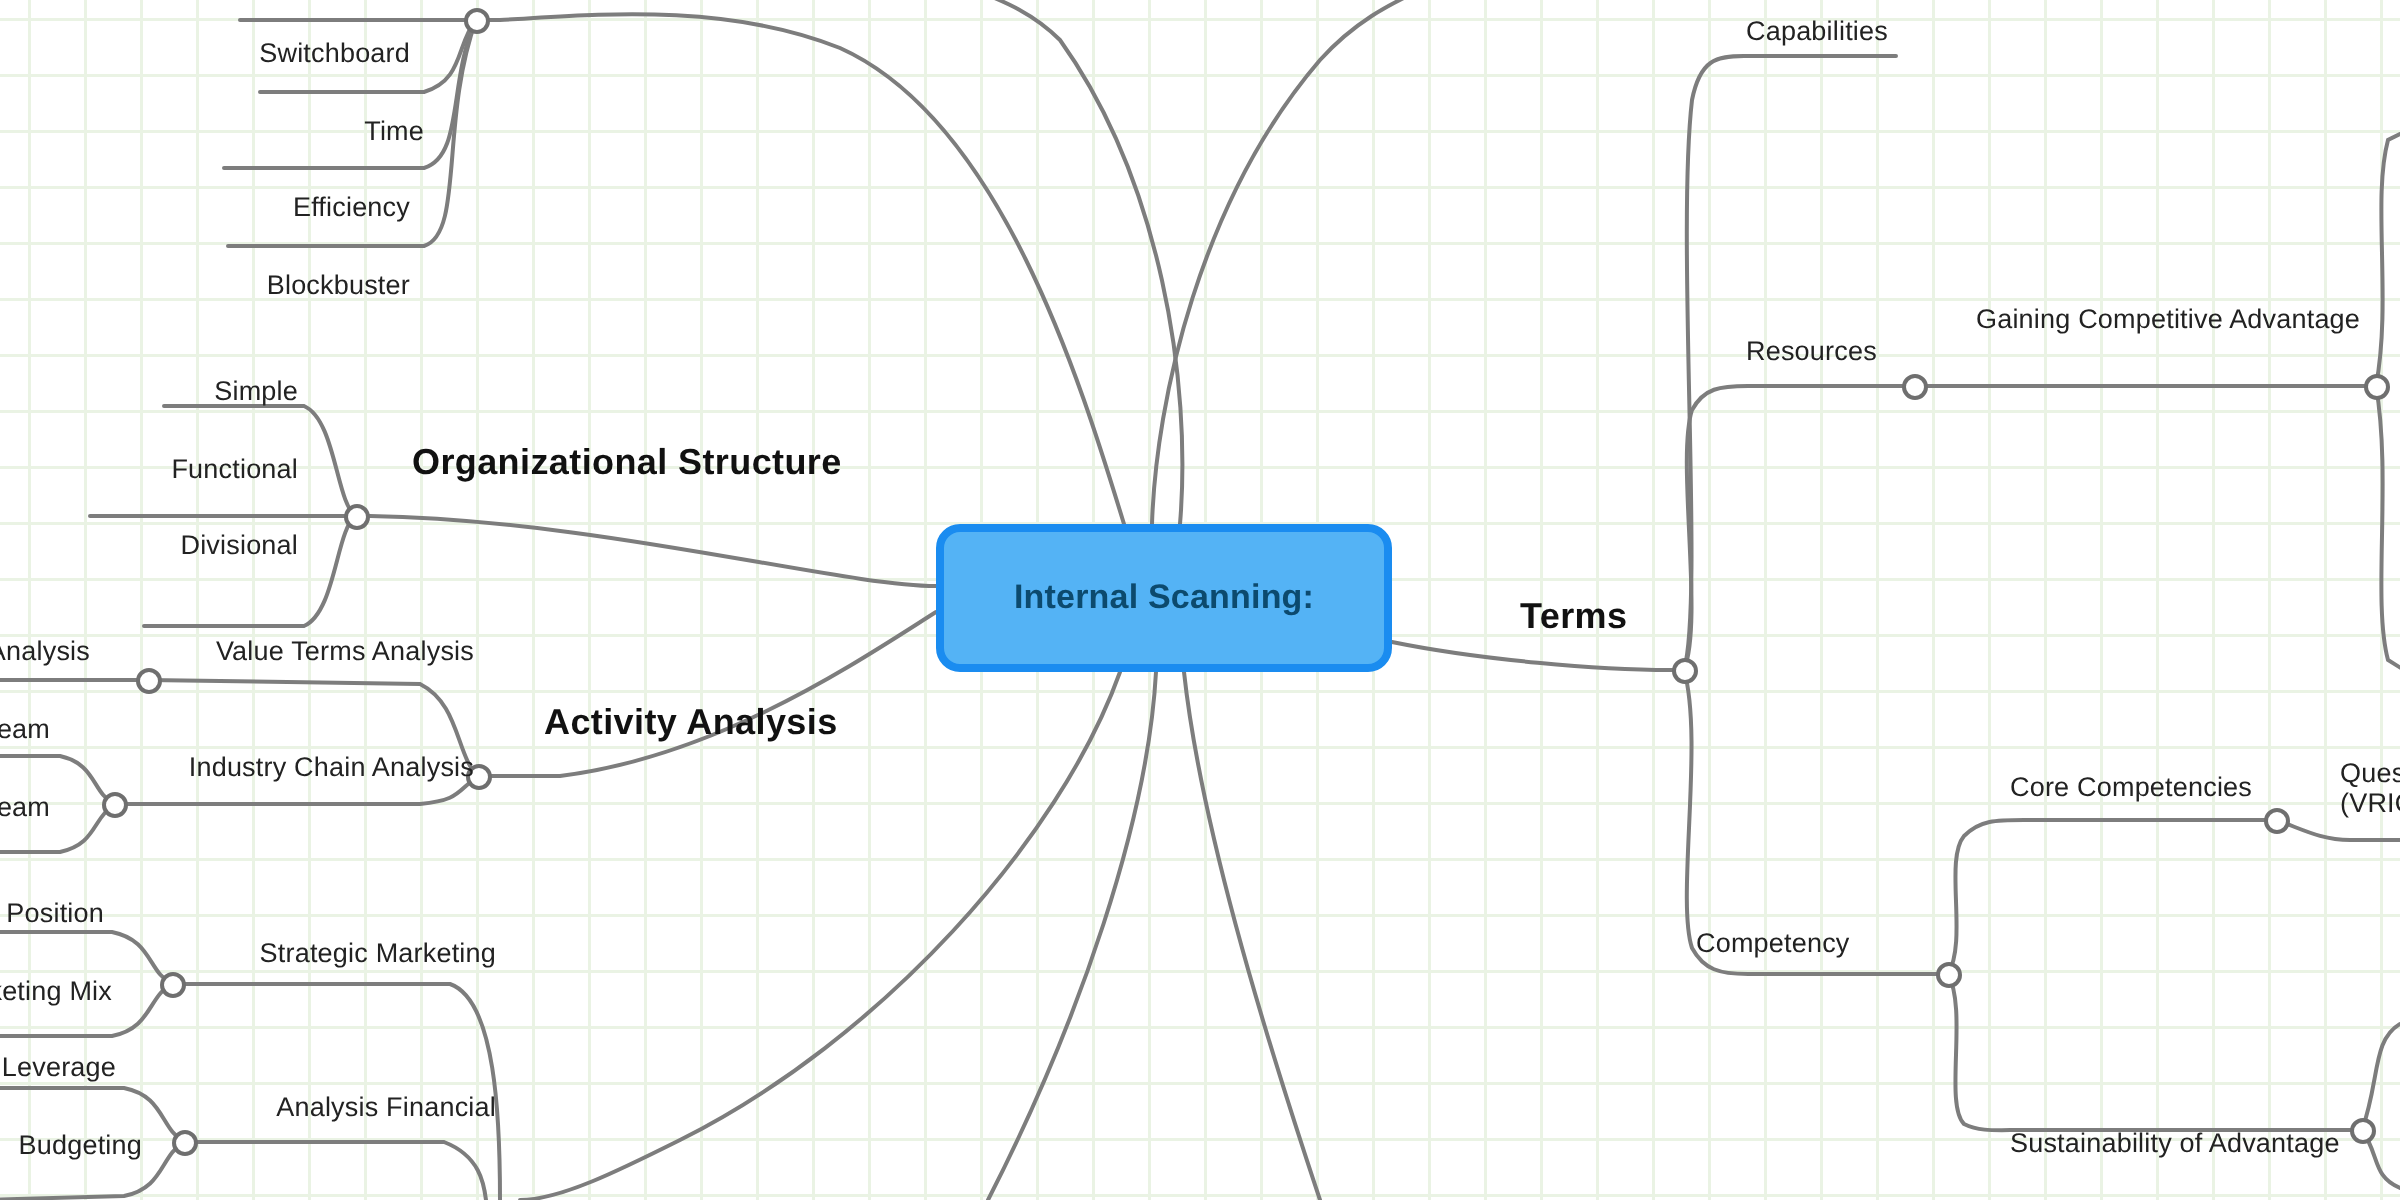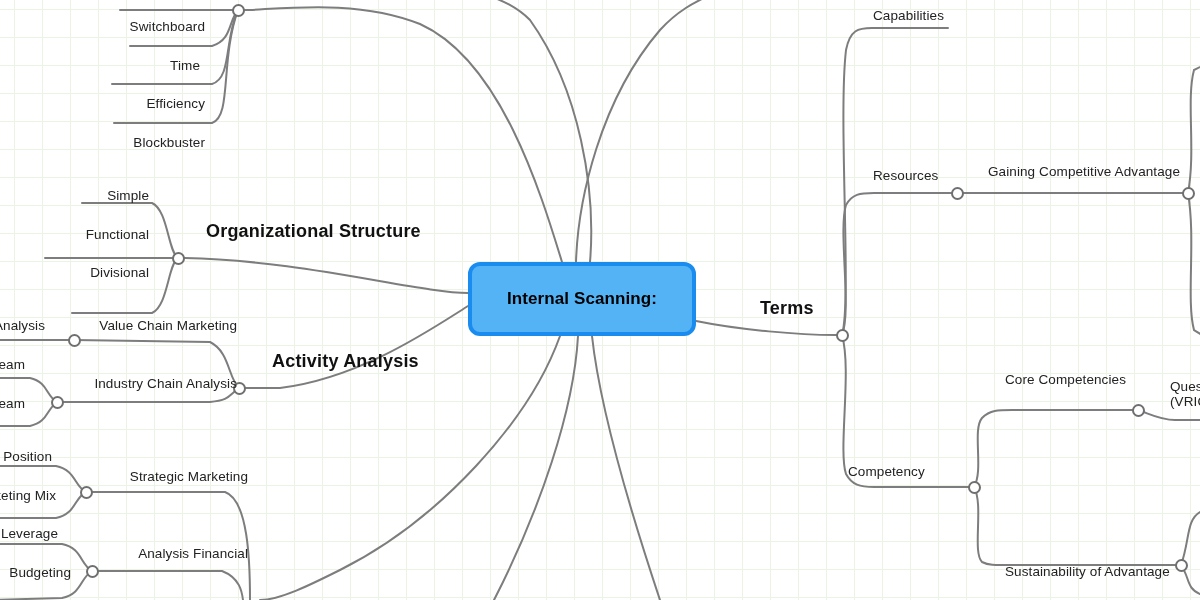--- a/index.html
+++ b/index.html
@@ -69,21 +69,21 @@
     width: 228px;
     height: 74px;
     box-sizing: border-box;
     border-radius: 12px;
     background: #54b3f5;
     border: 4px solid #1a8cf0;
     display: flex;
     flex-direction: column;
     align-items: center;
     justify-content: center;
-    color: #000000;
+    color: #0c4a6e;
     font-size: 17px;
     font-weight: bold;
     line-height: 22px;
     text-align: center;
     letter-spacing: 0.1px;
   }
 </style>
 </head>
 <body>
 
@@ -158,44 +158,44 @@
   <div class="jnode" style="left:86px; top:492px;"></div>
   <div class="jnode" style="left:92px; top:571px;"></div>
   <div class="jnode" style="left:842px; top:335px;"></div>
   <div class="jnode" style="left:957px; top:193px;"></div>
   <div class="jnode" style="left:1188px; top:193px;"></div>
   <div class="jnode" style="left:974px; top:487px;"></div>
   <div class="jnode" style="left:1138px; top:410px;"></div>
   <div class="jnode" style="left:1181px; top:565px;"></div>
 
   <div class="lbl anchor-end" style="left:205px; top:19px;">Switchboard</div>
-  <div class="lbl anchor-end" style="left:200px; top:58px;">Time</div>
+  <div class="lbl anchor-end" style="left:212px; top:58px;">Time</div>
   <div class="lbl anchor-end" style="left:205px; top:96px;">Efficiency</div>
   <div class="lbl anchor-end" style="left:205px; top:135px;">Blockbuster</div>
   <div class="lbl anchor-end" style="left:149px; top:188px;">Simple</div>
   <div class="lbl anchor-end" style="left:149px; top:227px;">Functional</div>
   <div class="lbl anchor-end" style="left:149px; top:265px;text-align:center;">Divisional</div>
   <div class="lbl major" style="left:206px; top:224px;">Organizational Structure</div>
   <div class="lbl anchor-end" style="left:45px; top:318px;">Analysis</div>
-  <div class="lbl anchor-end" style="left:237px; top:318px;">Value Chain Marketing</div>
+  <div class="lbl anchor-end" style="left:237px; top:318px;">Value Terms Analysis</div>
   <div class="lbl anchor-end" style="left:25px; top:357px;">eam</div>
   <div class="lbl anchor-end" style="left:237px; top:376px;">Industry Chain Analysis</div>
   <div class="lbl anchor-end" style="left:25px; top:396px;">eam</div>
   <div class="lbl major" style="left:272px; top:354px;">Activity Analysis</div>
   <div class="lbl anchor-end" style="left:52px; top:449px;">t Position</div>
   <div class="lbl anchor-end" style="left:248px; top:469px;">Strategic Marketing</div>
   <div class="lbl anchor-end" style="left:56px; top:488px;">keting Mix</div>
   <div class="lbl anchor-end" style="left:58px; top:526px;">al Leverage</div>
   <div class="lbl anchor-end" style="left:248px; top:546px;">Analysis Financial</div>
   <div class="lbl anchor-end" style="left:71px; top:565px;">Budgeting</div>
   <div class="lbl" style="left:873px; top:8px;">Capabilities</div>
   <div class="lbl" style="left:873px; top:168px;">Resources</div>
-  <div class="lbl" style="left:988px; top:164px;text-align:center;">Gaining Competitive Advantage</div>
+  <div class="lbl" style="left:988px; top:152px;text-align:center;">Gaining Competitive Advantage</div>
   <div class="lbl major" style="left:760px; top:301px;">Terms</div>
-  <div class="lbl" style="left:1005px; top:372px;">Core Competencies</div>
+  <div class="lbl" style="left:1005px; top:386px;">Core Competencies</div>
   <div class="lbl l2" style="left:1170px; top:379px;">Ques
 (VRIO</div>
   <div class="lbl" style="left:848px; top:464px;">Competency</div>
   <div class="lbl" style="left:1005px; top:564px;">Sustainability of Advantage</div>
 
   <div id="root-node">
     <span>Internal Scanning:</span>
   </div>
 
 </div>

